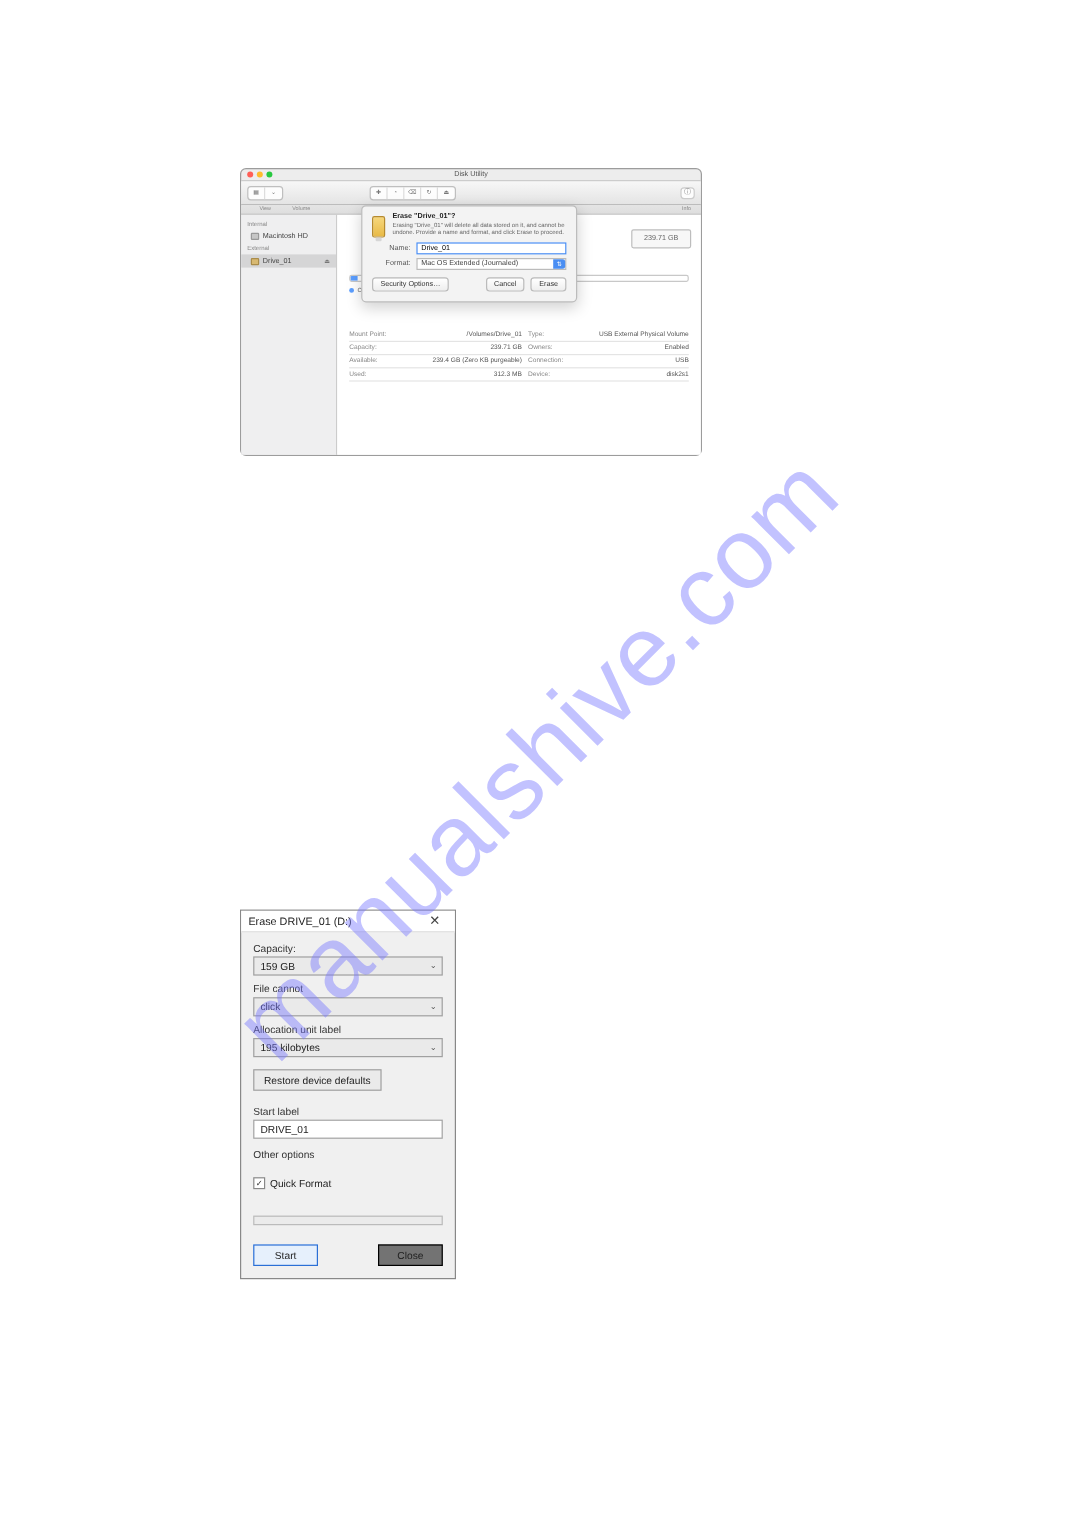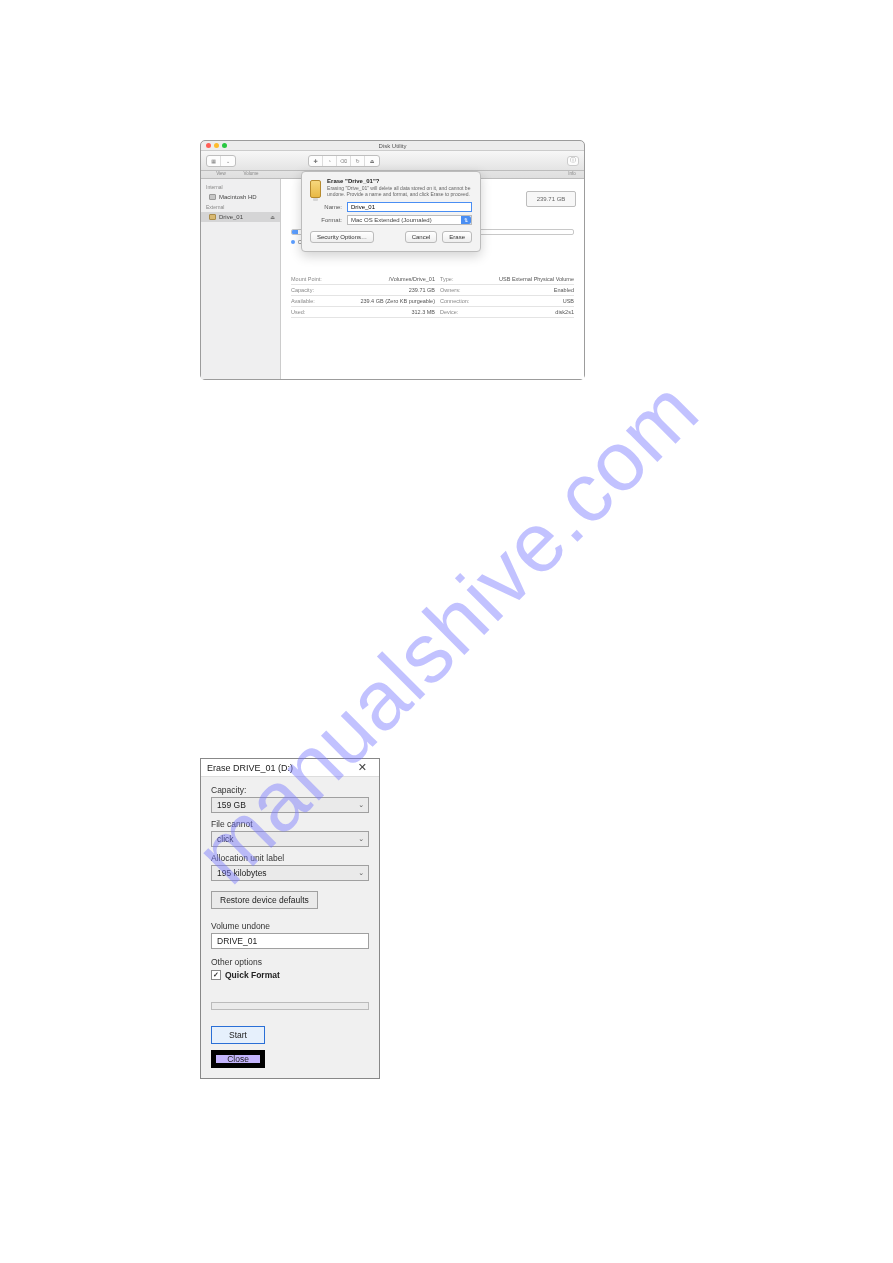--- a/index.html
+++ b/index.html
@@ -121,25 +121,25 @@
   }
   .win-titlebar{height:18px;background:#fff;border-bottom:1px solid #ddd;display:flex;align-items:center;padding:0 6px;font-size:9px;}
   .win-titlebar .close{margin-left:auto;font-size:11px;color:#444;padding:0 6px;}
   .win-body{padding:8px 10px 6px 10px;}
   .win-body .fld-label{font-size:8.5px;color:#333;margin-top:6px;margin-bottom:2px;}
   .win-body .fld-label:first-child{margin-top:0;}
   .win-body .dropdown{border:1px solid #a0a0a0;background:#eaeaea;height:16px;display:flex;align-items:center;padding:0 5px;font-size:8.5px;position:relative;}
   .win-body .dropdown .dd-arrow{position:absolute;right:4px;font-size:7px;color:#555;}
   .win-body .textbox{border:1px solid #a0a0a0;background:#fff;height:16px;padding:0 5px;font-size:8.5px;display:flex;align-items:center;}
   .win-body .restore-btn{margin-top:10px;border:1px solid #a0a0a0;background:#eaeaea;padding:3px 8px;font-size:8.5px;display:inline-block;}
-  .win-body .checkbox-row{display:flex;align-items:center;gap:4px;font-size:8.5px;margin-top:3px;font-weight:bold;}
+  .win-body .checkbox-row{display:flex;align-items:center;gap:4px;font-size:8.5px;margin-top:14px;}
   .win-body .checkbox{width:10px;height:10px;border:1px solid #888;background:#fff;display:flex;align-items:center;justify-content:center;font-size:7px;color:#333;}
   .win-body .progress{height:8px;border:1px solid #bbb;background:#ebebeb;margin-top:22px;}
-  .win-footer{display:flex;justify-content:space-between;gap:6px;padding:10px;flex-direction:column;}
-  .win-footer .wbtn{width:54px;height:18px;border:5px solid #000000;background:#c4b5fd;font-size:8.5px;display:flex;align-items:center;justify-content:center;}
+  .win-footer{display:flex;justify-content:space-between;gap:6px;padding:10px;}
+  .win-footer .wbtn{width:54px;height:18px;border:1px solid #000000;background:#737373;font-size:8.5px;display:flex;align-items:center;justify-content:center;}
   .win-footer .wbtn.primary{border:1.5px solid #2a6fd6;background:#e6f0fc;}
 
 </style>
 </head>
 <body>
 
 <div class="watermark">manualshive.com</div>
 
 <div class="mac-window">
   <div class="mac-titlebar">
@@ -278,21 +278,21 @@
     </div>
 
     <div class="fld-label">Allocation unit label</div>
     <div class="dropdown">
       <span>195 kilobytes</span>
       <span class="dd-arrow">⌄</span>
     </div>
 
     <div class="restore-btn">Restore device defaults</div>
 
-    <div class="fld-label" style="margin-top:12px">Volume undone</div>
+    <div class="fld-label" style="margin-top:12px">Start label</div>
     <div class="textbox">
       <span>DRIVE_01</span>
     </div>
 
     <div class="fld-label" style="margin-top:8px">Other options</div>
     <div class="checkbox-row">
       <div class="checkbox">✓</div>
       <span>Quick Format</span>
     </div>
 

